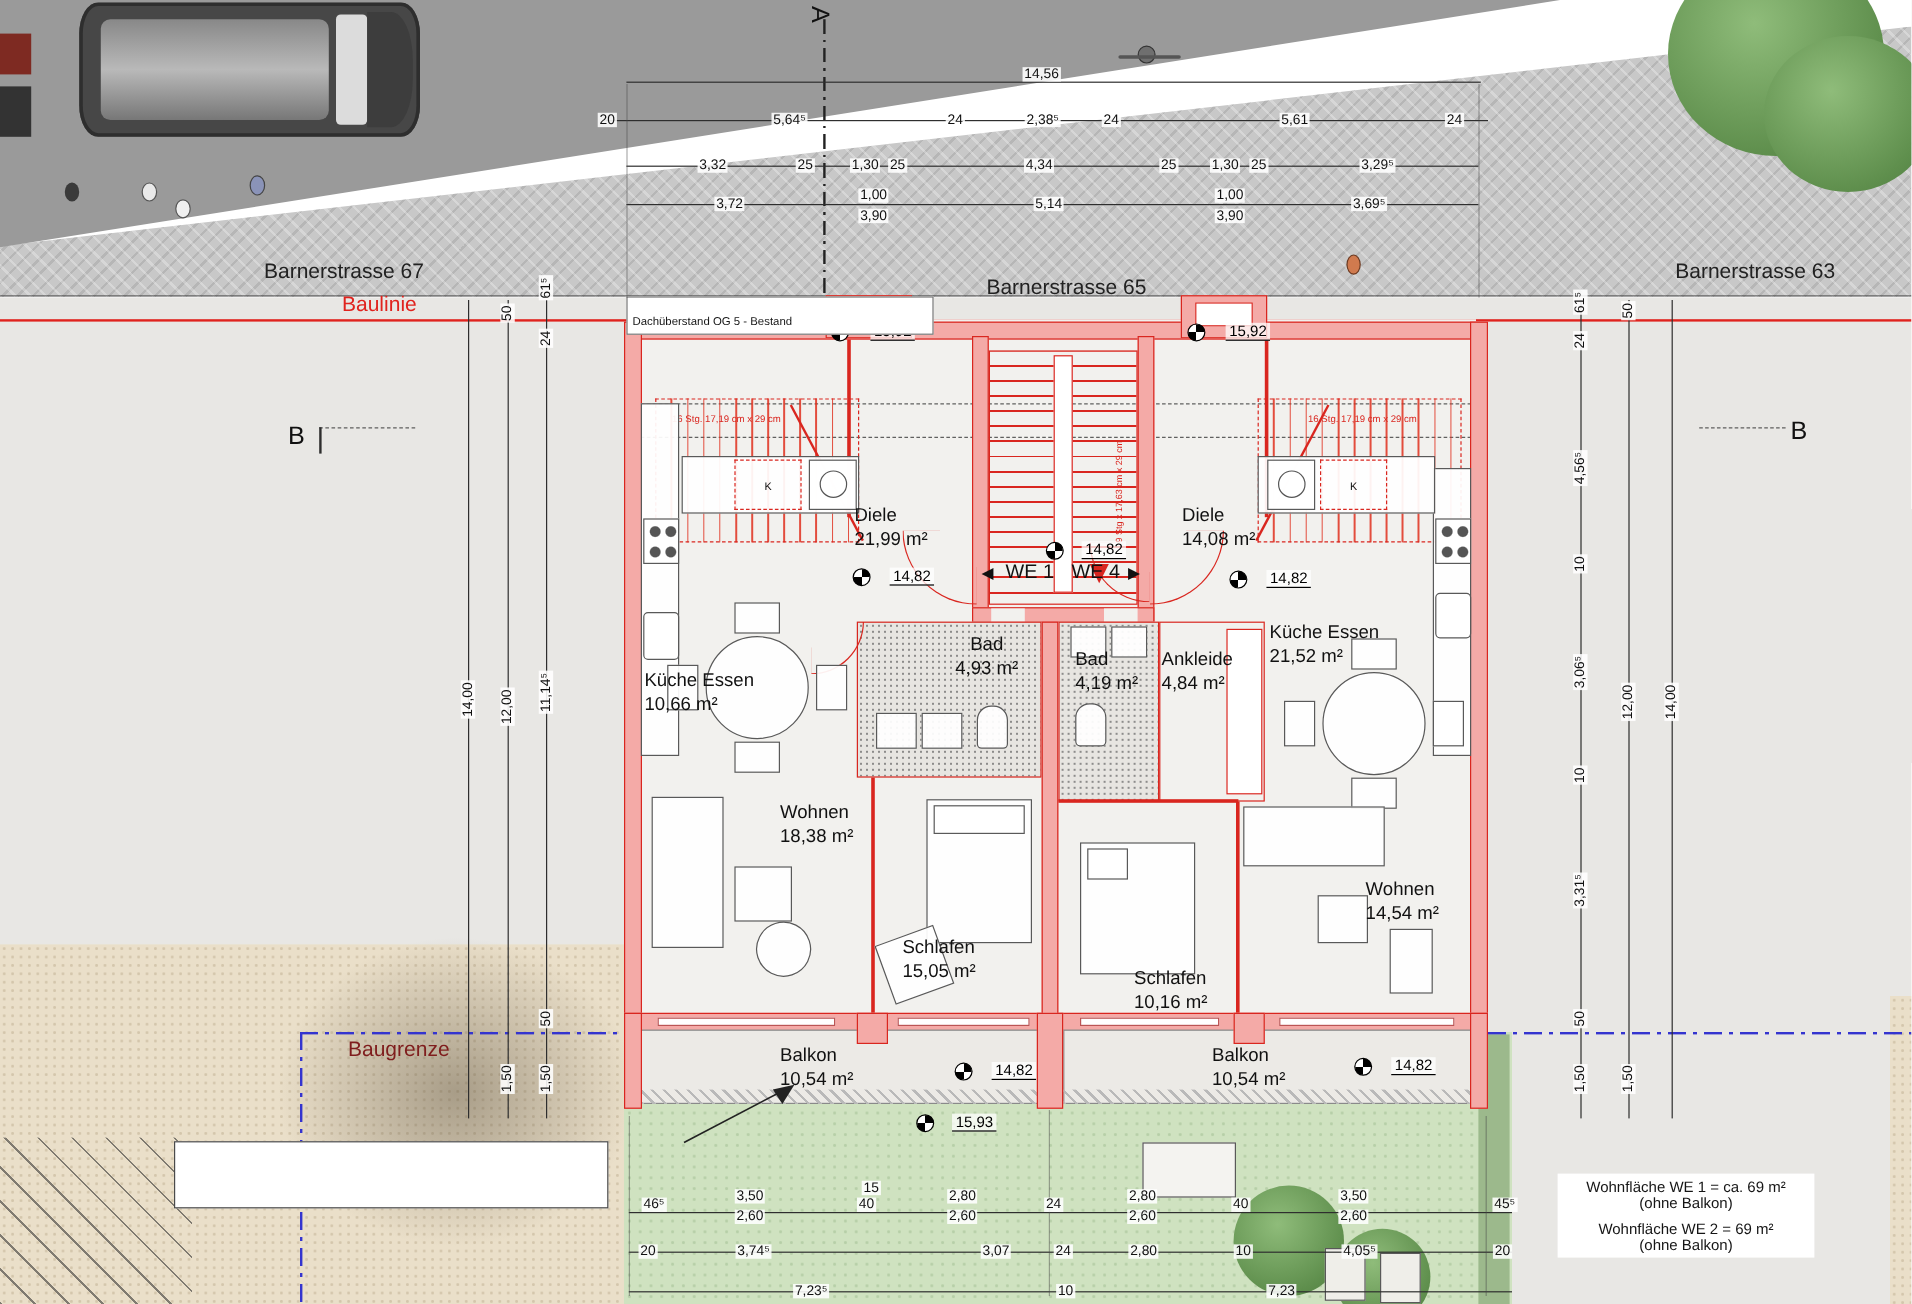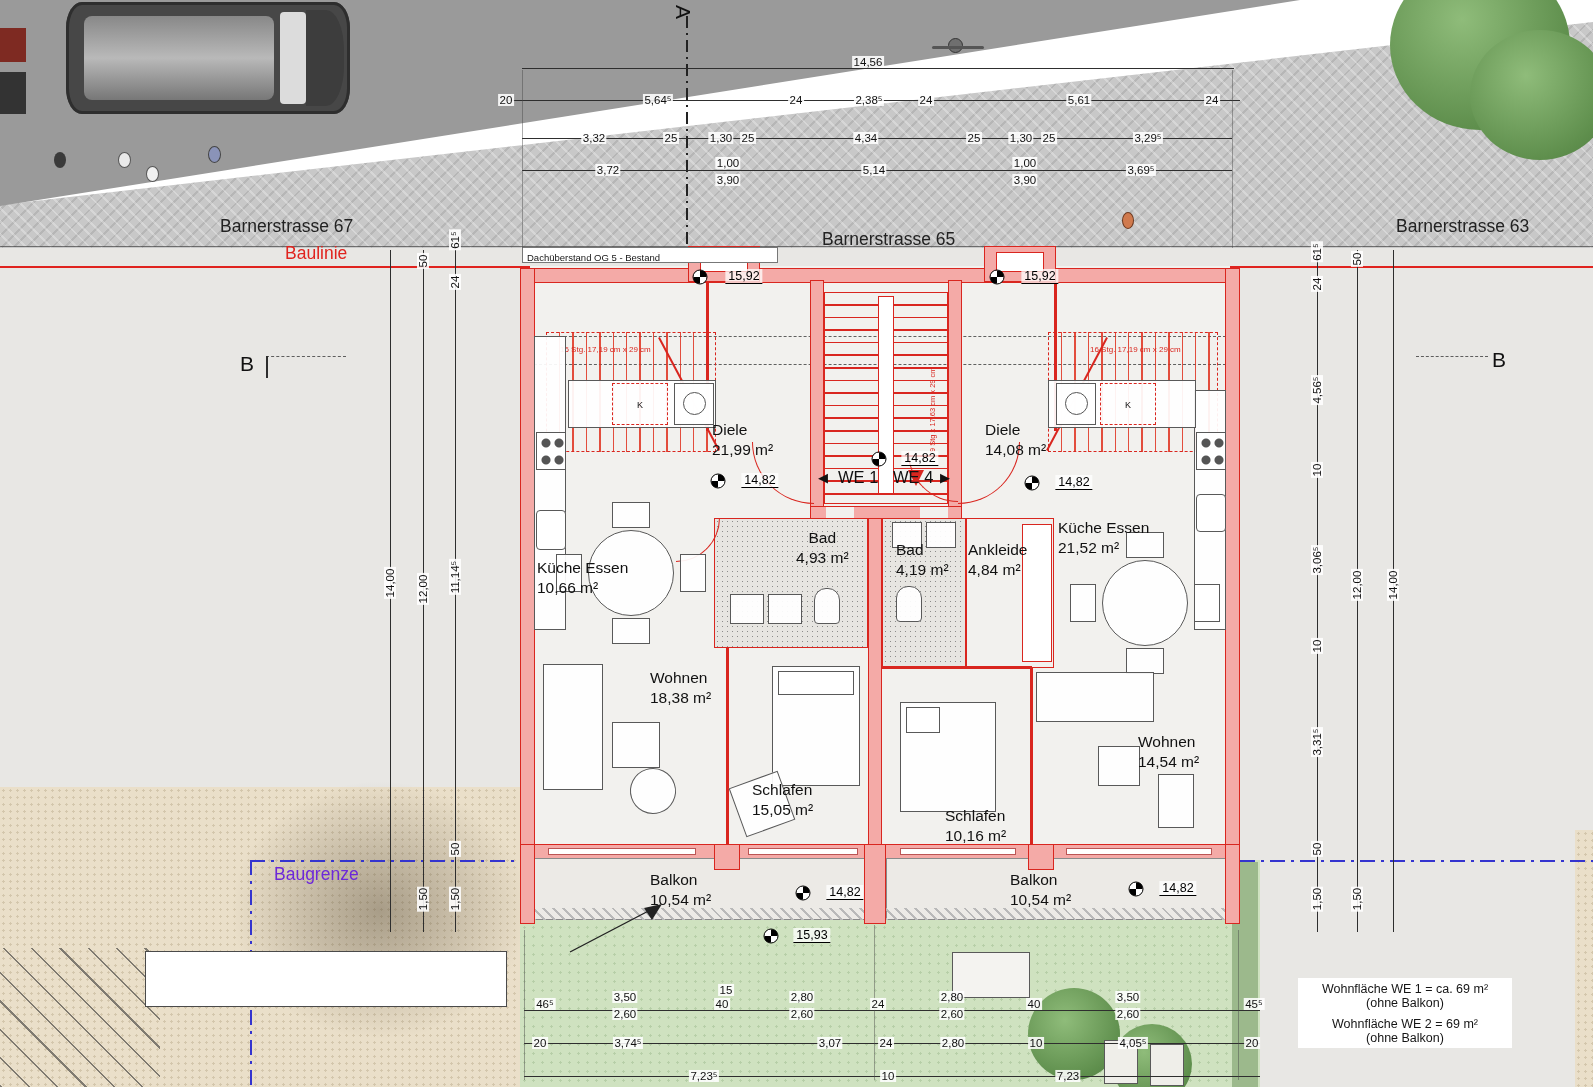--- a/index.html
+++ b/index.html
@@ -90,21 +90,21 @@
 
   <div class="dline" style="left:0;top:246px;width:1593px;height:1px;opacity:.6"></div>
   <div class="redline" style="left:0;top:266px;width:1593px;height:1.6px"></div>
   <div class="streetlbl" style="left:285px;top:243px;color:#e0231e">Baulinie</div>
   <div class="streetlbl" style="left:220px;top:216px">Barnerstrasse 67</div>
   <div class="streetlbl" style="left:822px;top:229px">Barnerstrasse 65</div>
   <div class="streetlbl" style="left:1396px;top:216px">Barnerstrasse 63</div>
 
   <div class="bluedash" style="left:250px;top:860px;width:1343px;height:2px"></div>
   <div class="bluedashV" style="left:250px;top:860px;width:2px;height:227px"></div>
-  <div class="streetlbl" style="left:274px;top:864px;color:#6d28d9">Baugrenze</div>
+  <div class="streetlbl" style="left:290px;top:864px;color:#7f1d1d">Baugrenze</div>
 
   <div class="sectionL" style="left:676px;top:0;transform:rotate(90deg)">A</div>
   <div class="dashdot" style="left:686px;top:16px;width:2px;height:236px"></div>
   <div class="sectionL" style="left:240px;top:352px">B</div>
   <div class="dashK" style="left:266px;top:356px;width:80px"></div>
   <div class="dline" style="left:266px;top:356px;width:1.5px;height:22px"></div>
   <div class="sectionL" style="left:1492px;top:348px">B</div>
   <div class="dashK" style="left:1416px;top:356px;width:72px"></div>
 
   <div class="floor" style="left:530px;top:266px;width:700px;height:592px"></div>
@@ -284,21 +284,21 @@
   <div class="lvltxt" style="left:920px;top:466px">14,82</div>
   <div class="lvl" style="left:1032px;top:483px"></div>
   <div class="lvltxt" style="left:1074px;top:490px">14,82</div>
   <div class="lvl" style="left:803px;top:893px"></div>
   <div class="lvltxt" style="left:845px;top:900px">14,82</div>
   <div class="lvl" style="left:1136px;top:889px"></div>
   <div class="lvltxt" style="left:1178px;top:896px">14,82</div>
   <div class="lvl" style="left:771px;top:936px"></div>
   <div class="lvltxt" style="left:812px;top:943px">15,93</div>
 
-  <div class="boxed" style="left:522px;top:247px;width:256px;height:16px;font-size:9.5px;padding:4px 4px;border-color:#777">
+  <div class="boxed" style="left:522px;top:247px;width:256px;height:16px;font-size:9.5px;padding:15px 4px;border-color:#777">
     <span>Dachüberstand OG 5 - Bestand</span></div>
 
   <div class="dline" style="left:522px;top:68px;width:712px;height:1px"></div>
   <div class="dline" style="left:505px;top:100px;width:735px;height:1px"></div>
   <div class="dline" style="left:522px;top:138px;width:710px;height:1px"></div>
   <div class="dline" style="left:522px;top:170px;width:710px;height:1px"></div>
   <div class="dline" style="left:524px;top:1010px;width:736px;height:1px"></div>
   <div class="dline" style="left:524px;top:1043px;width:736px;height:1px"></div>
   <div class="dline" style="left:524px;top:1076px;width:736px;height:1px"></div>
   <div class="dline" style="left:390px;top:250px;width:1px;height:682px"></div>
@@ -353,21 +353,21 @@
   <span class="dim" style="left:1254px;top:1004px">45⁵</span>
   <span class="dim" style="left:540px;top:1043px">20</span>
   <span class="dim" style="left:628px;top:1043px">3,74⁵</span>
   <span class="dim" style="left:726px;top:990px">15</span>
   <span class="dim" style="left:830px;top:1043px">3,07</span>
   <span class="dim" style="left:886px;top:1043px">24</span>
   <span class="dim" style="left:953px;top:1043px">2,80</span>
   <span class="dim" style="left:1036px;top:1043px">10</span>
   <span class="dim" style="left:1133px;top:1043px">4,05⁵</span>
   <span class="dim" style="left:1252px;top:1043px">20</span>
-  <span class="dim" style="left:704px;top:1076px">7,23⁵</span>
+  <span class="dim" style="left:676px;top:1076px">7,23⁵</span>
   <span class="dim" style="left:888px;top:1076px">10</span>
   <span class="dim" style="left:1068px;top:1076px">7,23</span>
 
   <span class="dim v" style="left:455px;top:240px">61⁵</span>
   <span class="dim v" style="left:423px;top:261px">50</span>
   <span class="dim v" style="left:455px;top:282px">24</span>
   <span class="dim v" style="left:390px;top:583px">14,00</span>
   <span class="dim v" style="left:423px;top:589px">12,00</span>
   <span class="dim v" style="left:455px;top:577px">11,14⁵</span>
   <span class="dim v" style="left:455px;top:849px">50</span>

